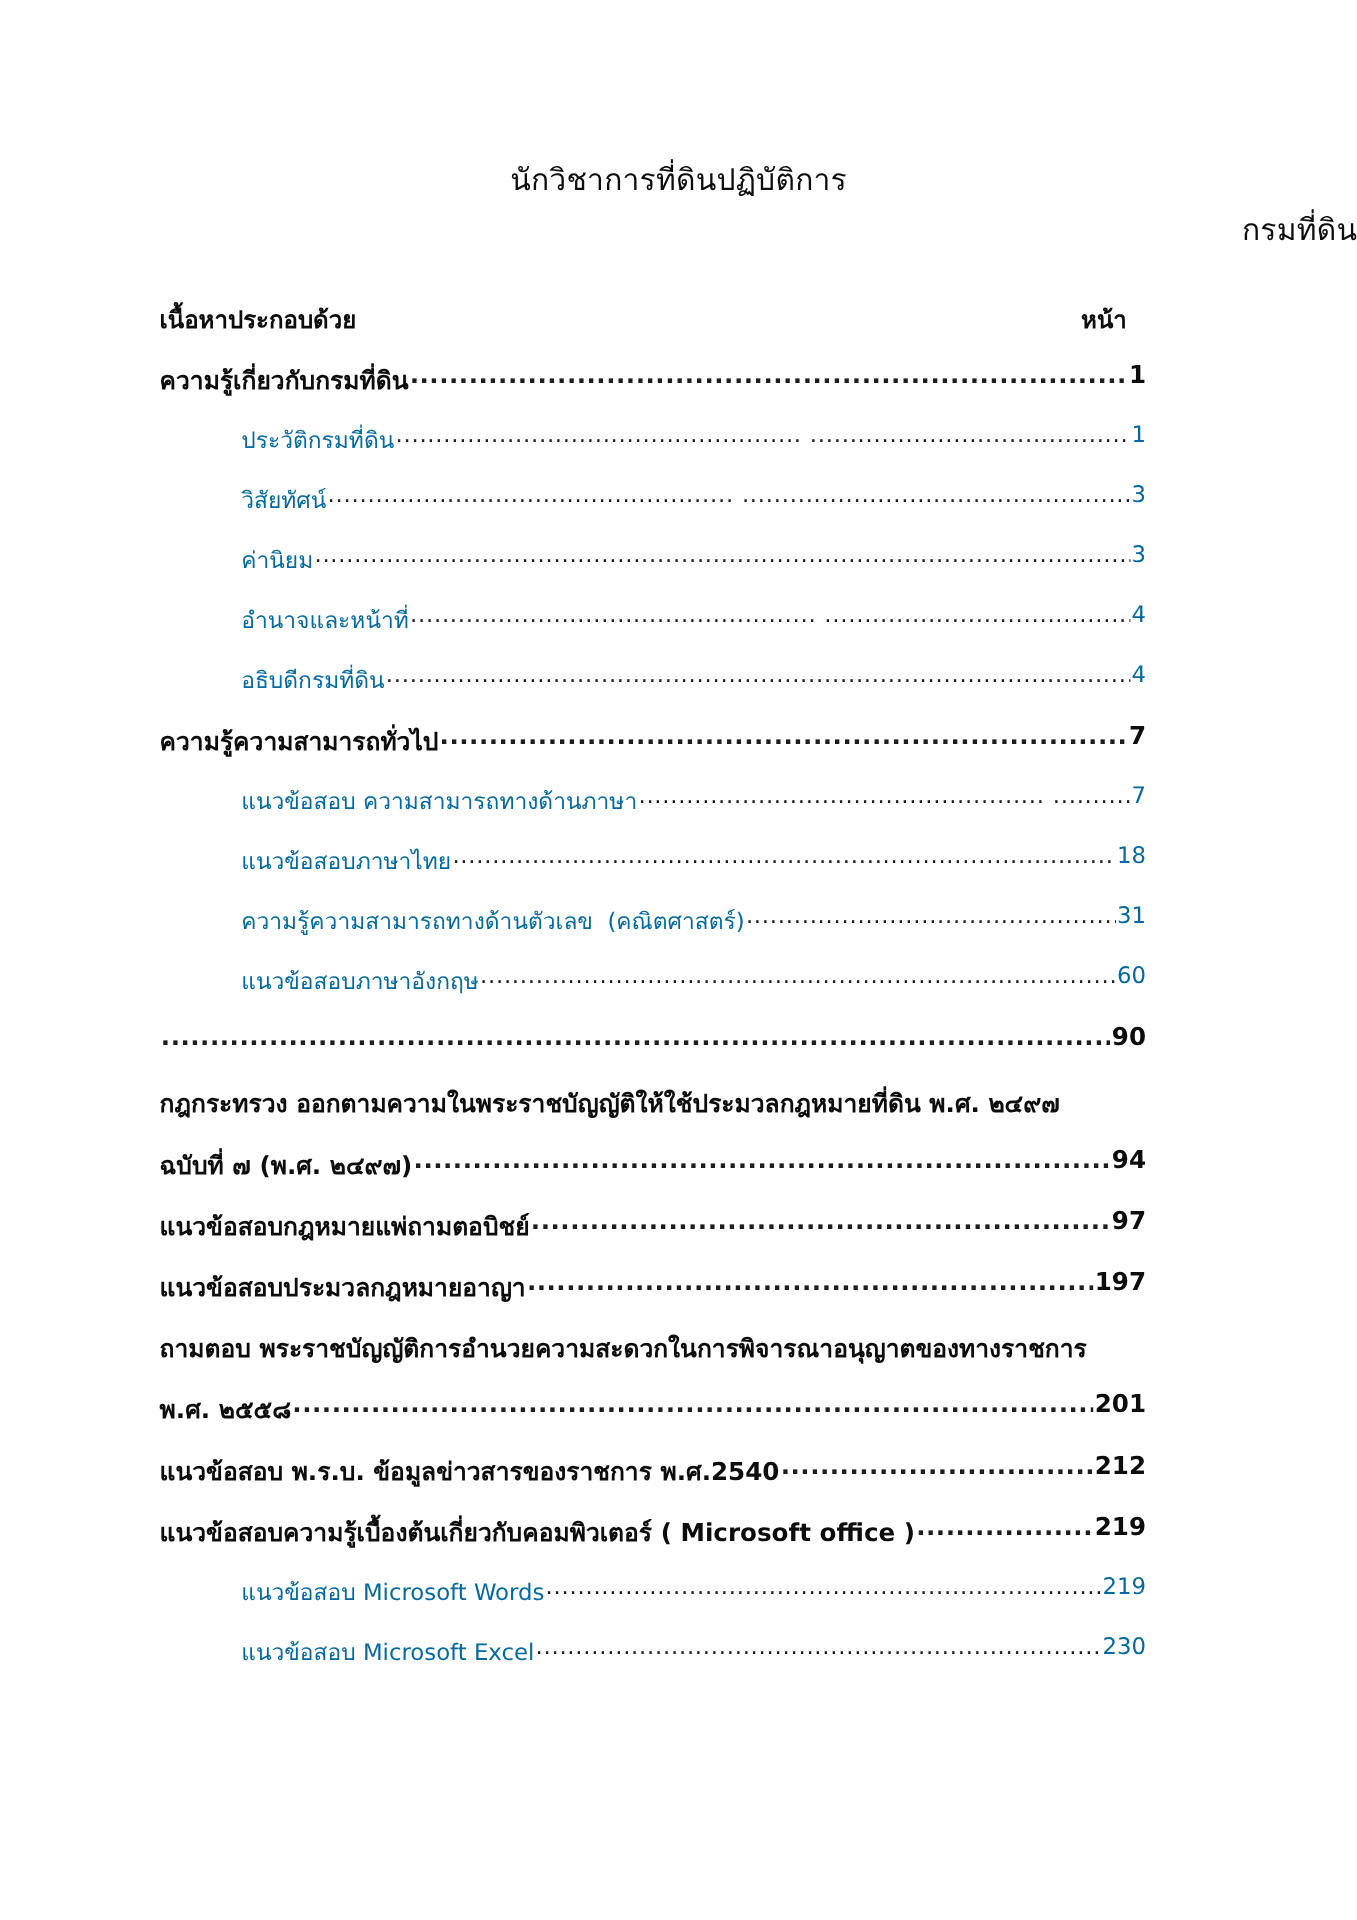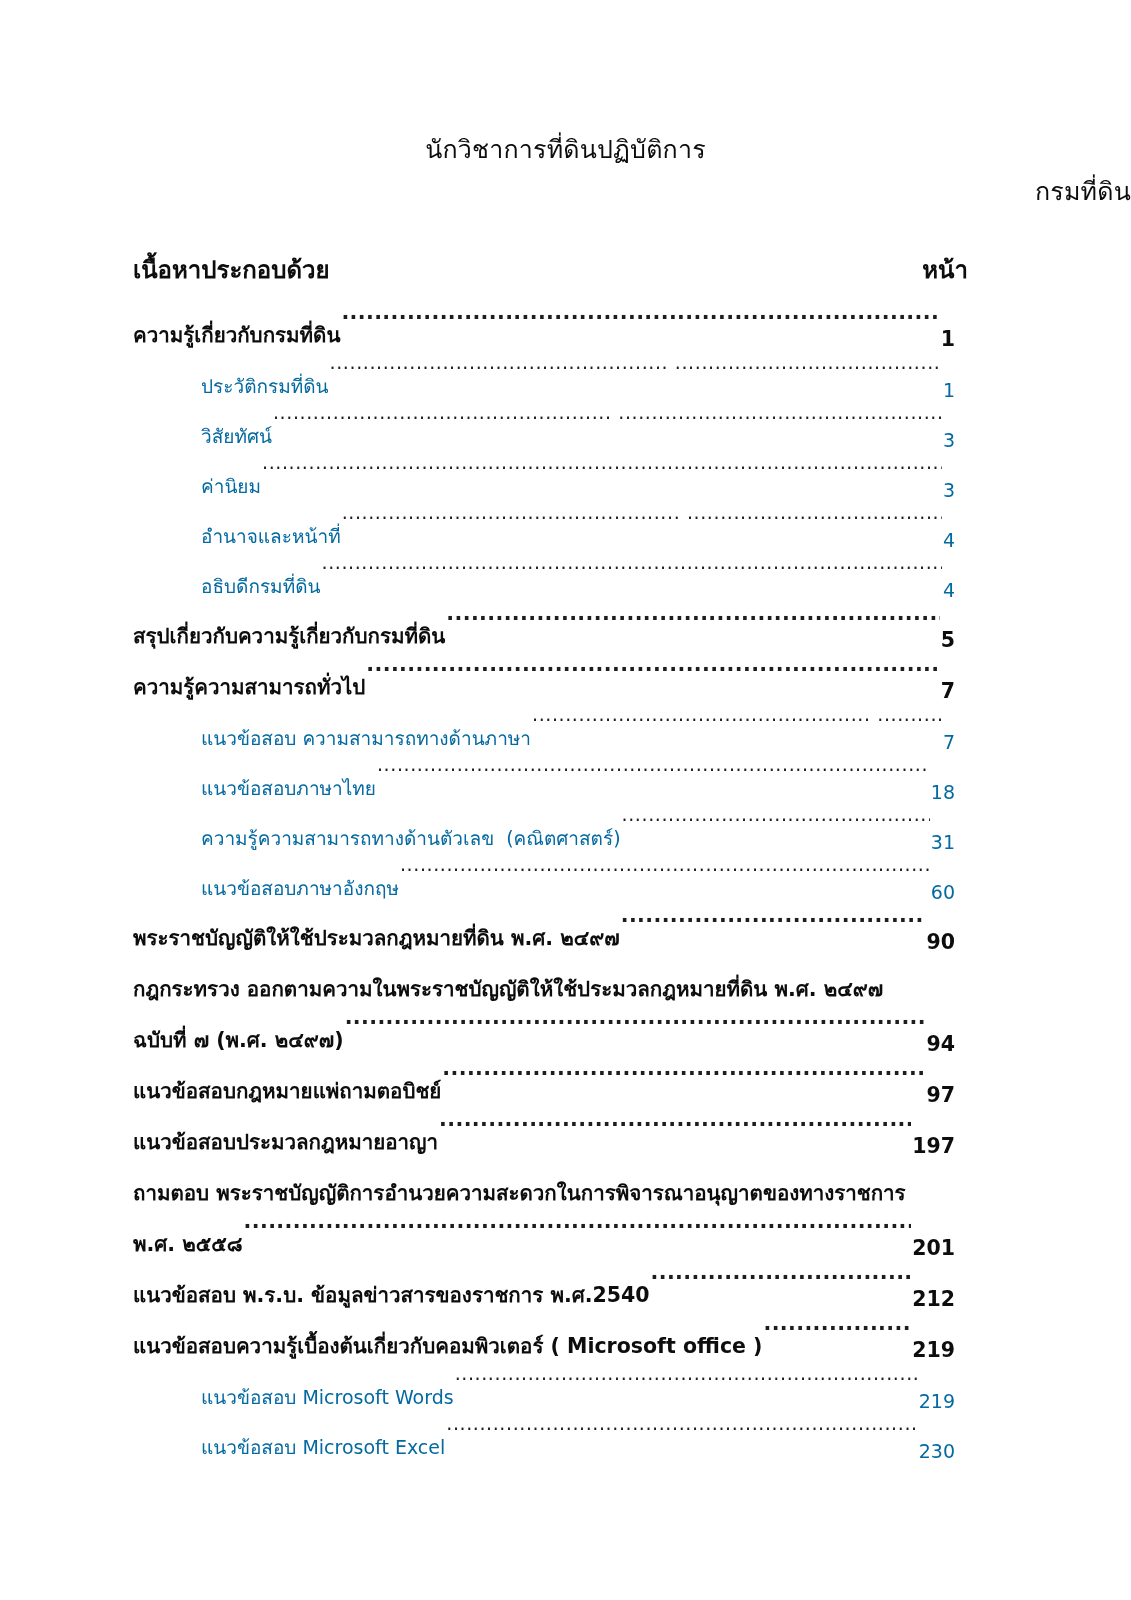--- a/index.html
+++ b/index.html
@@ -31,41 +31,41 @@
     font-weight: 400;
     letter-spacing: 0.2px;
   }
   .doc-title.line1 { top: 134px; }
   .doc-title.line2 { top: 176px; text-align: right; }
 
   
   .toc-head {
     position: absolute;
     left: 133px;
-    right: 163px;
+    right: 192px;
     top: 250px;
     display: flex;
     justify-content: space-between;
     align-items: baseline;
-    font-size: 24px;
+    font-size: 20px;
     font-weight: 700;
   }
   .toc-head .head-right { font-weight: 700; }
 
   
   .toc-body {
     position: absolute;
     left: 133px;
     top: 300px;
     width: 822px;   
   }
 
   .toc-row {
     display: flex;
-    align-items: flex-end;
+    align-items: flex-start;
     width: 100%;
     box-sizing: border-box;
   }
 
   
   .toc-row.level-1 {
     height: 51px;
     font-size: 20.5px;
     font-weight: 700;
     padding-left: 0;
@@ -158,25 +158,20 @@
         <span class="label">อำนาจและหน้าที่</span>
         <span class="dots gapped"></span>
         <span class="page-num">4</span>
       </div>
       <div class="toc-row level-2">
         <span class="label">อธิบดีกรมที่ดิน</span>
         <span class="dots"></span>
         <span class="page-num">4</span>
       </div>
       <div class="toc-row level-1">
-        <span class="label">สรุปเกี่ยวกับความรู้เกี่ยวกับกรมที่ดิน</span>
-        <span class="dots"></span>
-        <span class="page-num">5</span>
-      </div>
-      <div class="toc-row level-1">
         <span class="label">ความรู้ความสามารถทั่วไป</span>
         <span class="dots"></span>
         <span class="page-num">7</span>
       </div>
       <div class="toc-row level-2">
         <span class="label">แนวข้อสอบ ความสามารถทางด้านภาษา</span>
         <span class="dots gapped"></span>
         <span class="page-num">7</span>
       </div>
       <div class="toc-row level-2">
@@ -188,21 +183,20 @@
         <span class="label">ความรู้ความสามารถทางด้านตัวเลข  (คณิตศาสตร์)</span>
         <span class="dots"></span>
         <span class="page-num">31</span>
       </div>
       <div class="toc-row level-2">
         <span class="label">แนวข้อสอบภาษาอังกฤษ</span>
         <span class="dots"></span>
         <span class="page-num">60</span>
       </div>
       <div class="toc-row level-1">
-        <span class="label">พระราชบัญญัติให้ใช้ประมวลกฎหมายที่ดิน พ.ศ. ๒๔๙๗</span>
         <span class="dots"></span>
         <span class="page-num">90</span>
       </div>
       <div class="toc-row level-1 cont">
         <span class="label">กฎกระทรวง ออกตามความในพระราชบัญญัติให้ใช้ประมวลกฎหมายที่ดิน พ.ศ. ๒๔๙๗</span>
       </div>
       <div class="toc-row level-1">
         <span class="label">ฉบับที่ ๗ (พ.ศ. ๒๔๙๗)</span>
         <span class="dots"></span>
         <span class="page-num">94</span>

